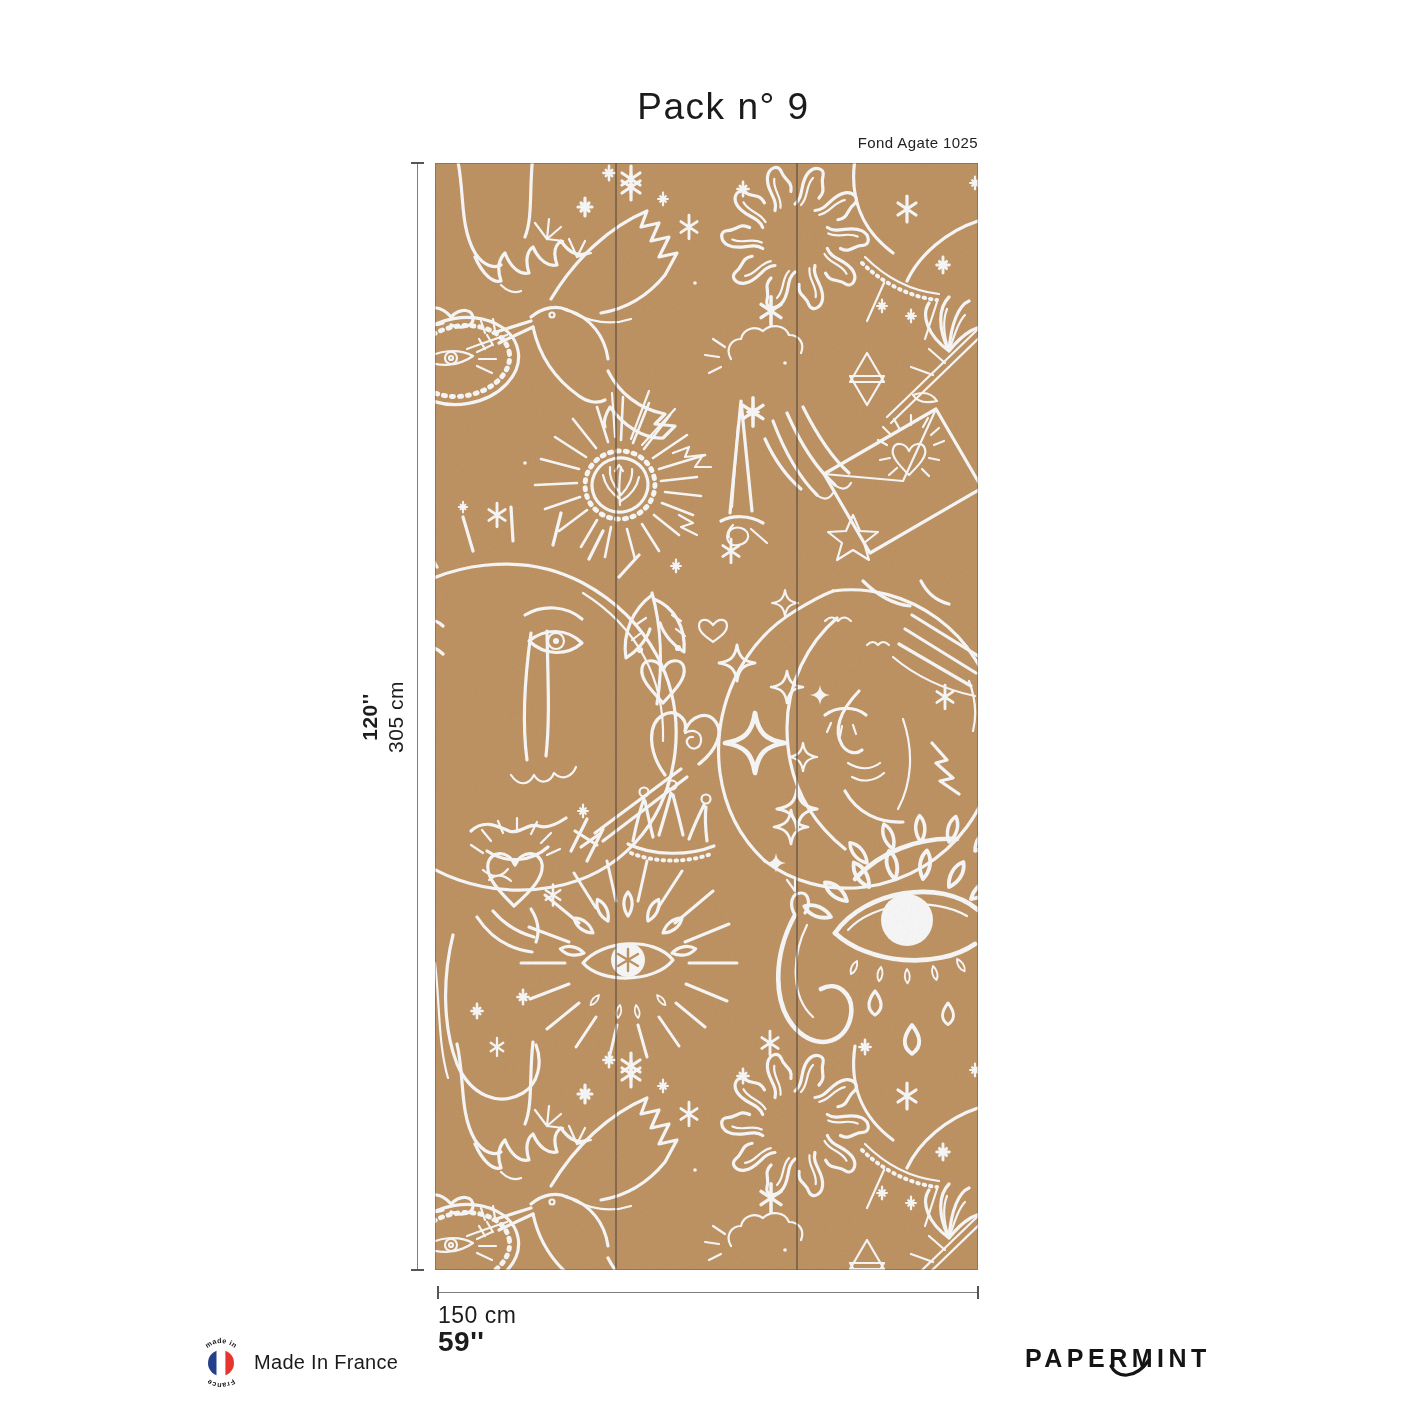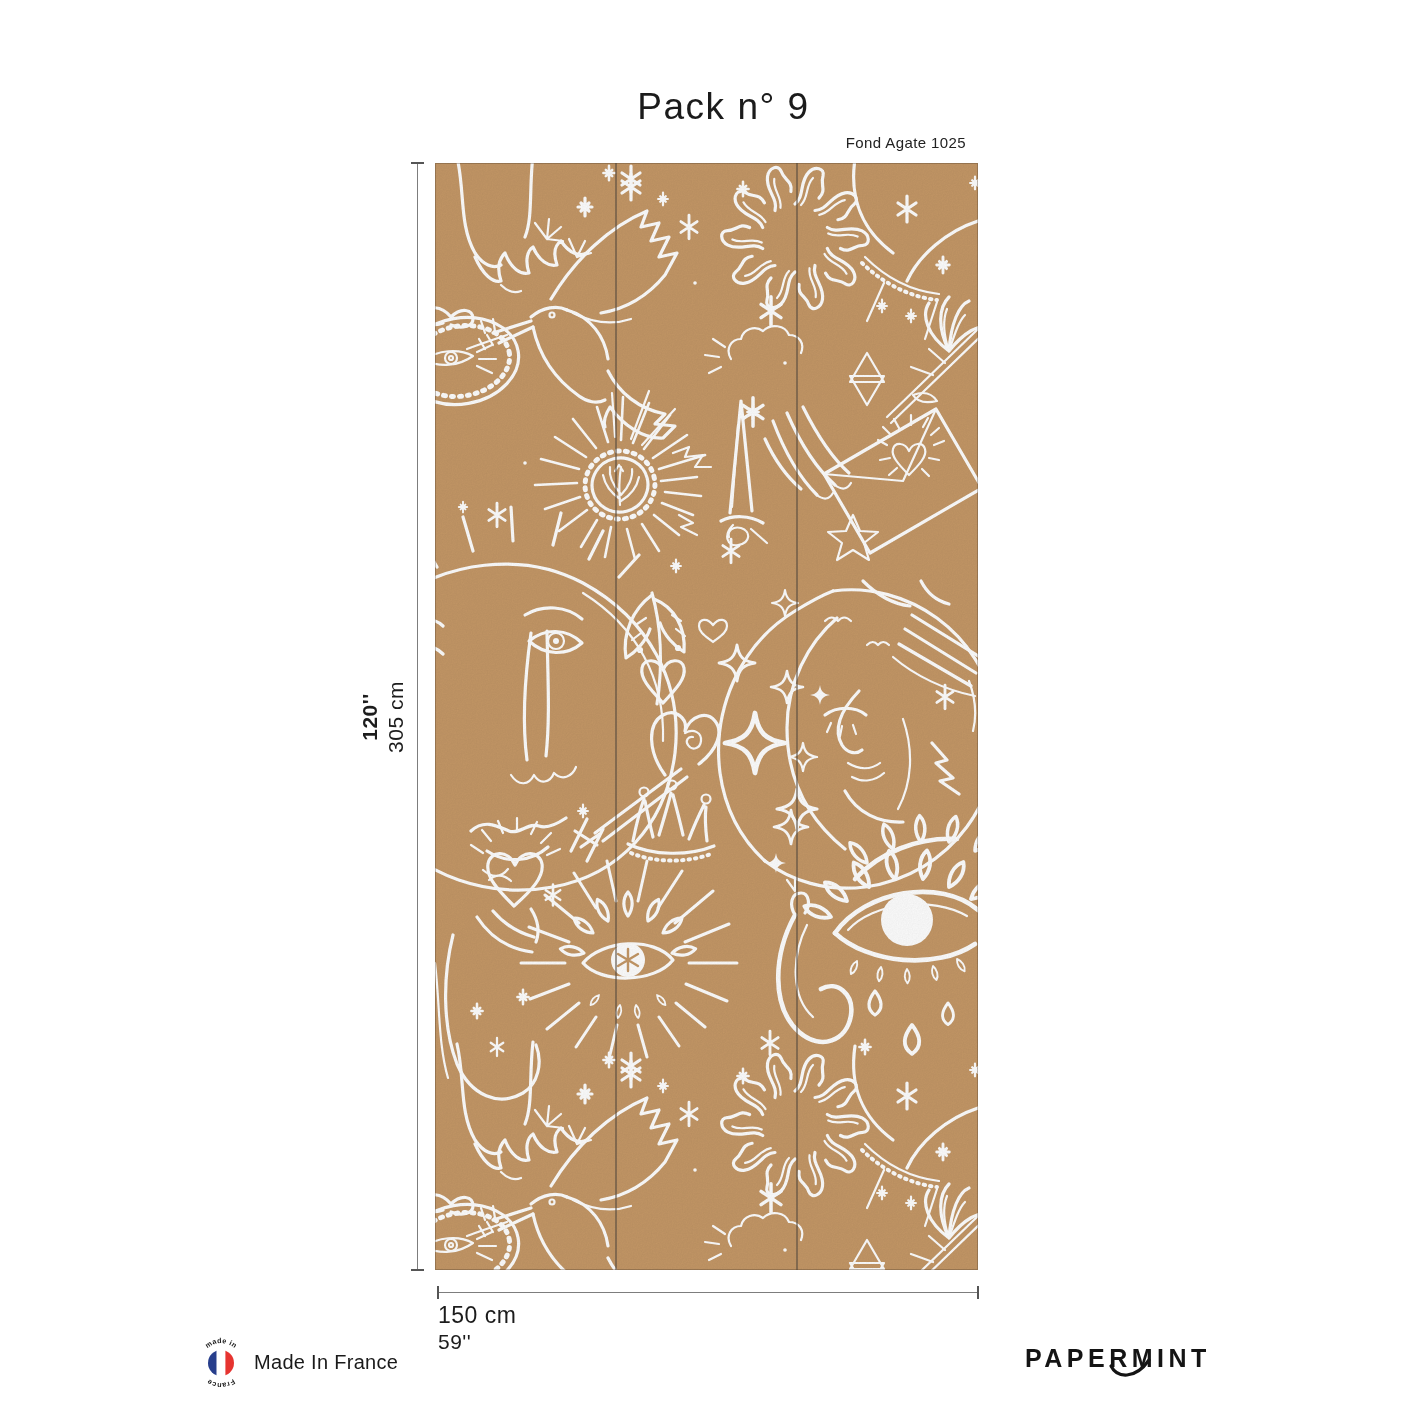--- a/index.html
+++ b/index.html
@@ -1,39 +1,39 @@
 <!DOCTYPE html>
 <html><head>
 <meta charset="utf-8">
 <style>
   html,body{margin:0;padding:0;background:#ffffff;}
   .canvas{position:relative;width:1422px;height:1422px;background:#ffffff;overflow:hidden;
           font-family:"Liberation Sans",sans-serif;color:#1c1c1c;}
 
   .title{position:absolute;left:452px;top:86px;width:543px;text-align:center;
          font-size:37px;font-weight:500;letter-spacing:1.5px;color:#1b1b1b;}
-  .variant{position:absolute;right:456px;top:134px;font-size:15px;letter-spacing:.4px;color:#222;}
+  .variant{position:absolute;right:444px;top:134px;font-size:15px;letter-spacing:.4px;color:#222;}
 
   .panel{position:absolute;left:435px;top:163px;width:543px;height:1107px;}
   .panel svg{display:block;}
 
   
   .vline{position:absolute;left:417px;top:163px;width:1px;height:1108px;background:#7d7d7d;}
   .vtick{position:absolute;left:411px;width:13px;height:2px;background:#555;}
   .hline{position:absolute;left:438px;top:1292px;width:540px;height:1px;background:#7d7d7d;}
   .htick{position:absolute;top:1286px;width:2px;height:13px;background:#555;}
 
   .dimv-anchor{position:absolute;left:383px;top:717px;width:0;height:0;}
   .dimv{position:absolute;transform:translate(-50%,-50%) rotate(-90deg);white-space:nowrap;text-align:center;}
   .dimv .imp{font-size:21px;font-weight:700;letter-spacing:.5px;line-height:26px;}
   .dimv .met{font-size:21px;letter-spacing:.5px;line-height:26px;}
 
   .dimh{position:absolute;left:438px;top:1302px;width:540px;}
   .dimh .met{font-size:23px;letter-spacing:.5px;line-height:27px;}
-  .dimh .imp{font-size:21px;font-weight:400;letter-spacing:.5px;line-height:25px;}
+  .dimh .imp{font-size:28px;font-weight:700;letter-spacing:.5px;line-height:25px;}
 
   .madein-badge{position:absolute;left:193px;top:1334px;}
   .madein-label{position:absolute;left:254px;top:1351px;font-size:20px;font-weight:500;letter-spacing:.3px;color:#1a1a1a;}
 
   .brand{position:absolute;left:1025px;top:1344px;font-size:25px;font-weight:700;
          letter-spacing:4.5px;color:#141414;}
   .brand-swash{position:absolute;left:1105px;top:1356px;}
 
   
   .thin{stroke-width:2.2 !important;}

